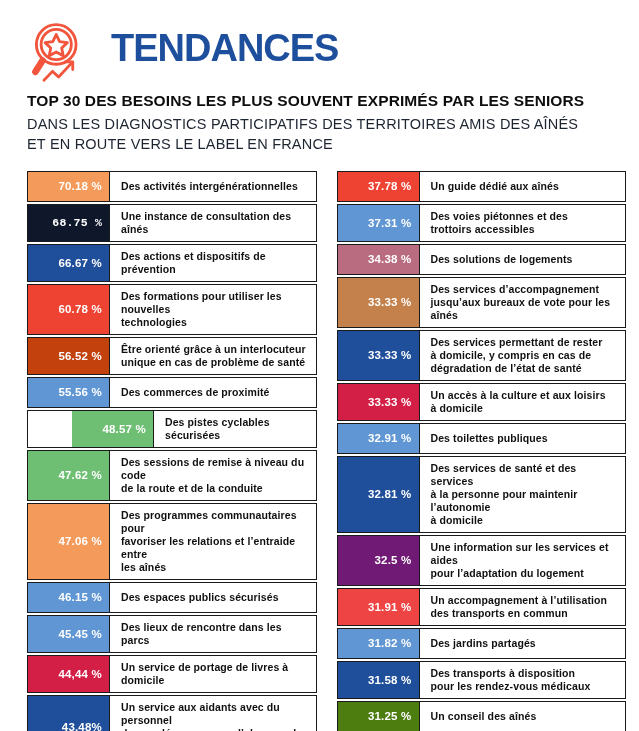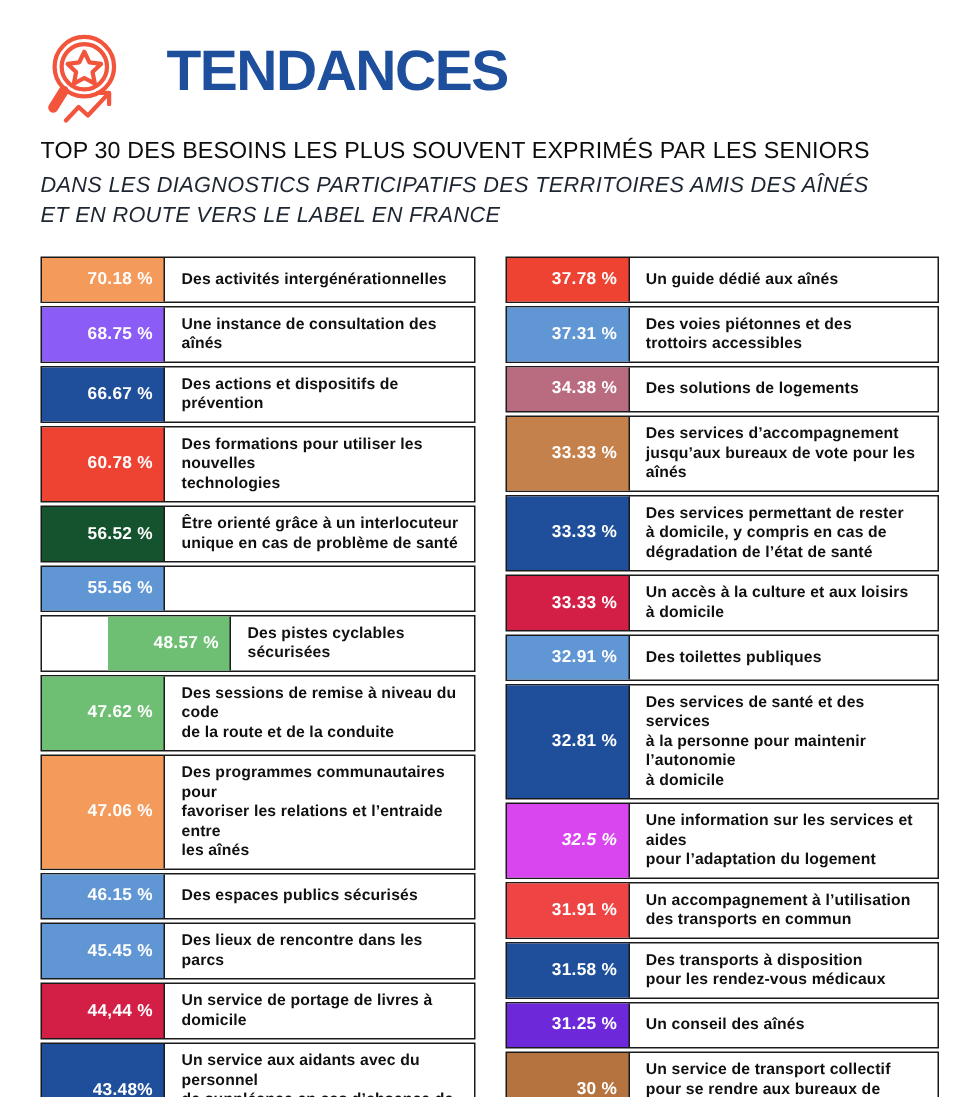--- a/index.html
+++ b/index.html
@@ -19,33 +19,32 @@
     font-size: 38px;
     font-weight: 800;
     letter-spacing: -1px;
     margin-top: -8px;
   }
 
   
   .titles { margin: 6px 0 16px 0; }
   .title {
     font-size: 15.5px;
-    font-weight: 400;
+    font-weight: 700;
     color: #0d0d0d;
     margin-bottom: 4px;
     letter-spacing: 0.1px;
   }
   .subtitle {
     font-size: 14.5px;
     font-weight: 500;
     color: #1d2531;
     line-height: 1.4;
     white-space: pre-line;
     letter-spacing: 0.2px;
-    font-style: italic;
   }
 
   
   .columns { display: flex; gap: 20px; }
   .col { flex: 1; display: flex; flex-direction: column; }
   .row {
     display: flex;
     align-items: stretch;
     border: 1.6px solid #1a1a1a;
     margin-bottom: 2px;
@@ -103,39 +102,40 @@
 ET EN ROUTE VERS LE LABEL EN FRANCE</div>
   </div>
 
   <div class="columns">
     <div class="col" id="col-left">
         <div class="row">
           <div class="pct" style="background: rgb(244, 154, 91);">70.18 %</div>
           <div class="lbl">Des activités intergénérationnelles</div>
         </div>
         <div class="row">
-          <div class="pct" style="background: #8b5cf6;">68.75 %</div>
+          <div class="pct" style="background: #0f172a; font-family: Liberation Mono, monospace;">68.75 %</div>
           <div class="lbl">Une instance de consultation des aînés</div>
         </div>
         <div class="row">
           <div class="pct" style="background: rgb(31, 79, 154);">66.67 %</div>
           <div class="lbl">Des actions et dispositifs de prévention</div>
         </div>
         <div class="row">
           <div class="pct" style="background: rgb(238, 67, 51);">60.78 %</div>
           <div class="lbl">Des formations pour utiliser les nouvelles
 technologies</div>
         </div>
         <div class="row">
-          <div class="pct" style="background: #14532d;">56.52 %</div>
+          <div class="pct" style="background: #c2410c;">56.52 %</div>
           <div class="lbl">Être orienté grâce à un interlocuteur
 unique en cas de problème de santé</div>
         </div>
         <div class="row">
           <div class="pct" style="background: rgb(95, 150, 211);">55.56 %</div>
+          <div class="lbl">Des commerces de proximité</div>
         </div>
         <div class="row">
           <div class="pct" style="background: rgb(110, 190, 115); margin-left: 44px;">48.57 %</div>
           <div class="lbl">Des pistes cyclables sécurisées</div>
         </div>
         <div class="row">
           <div class="pct" style="background: rgb(110, 190, 115);">47.62 %</div>
           <div class="lbl">Des sessions de remise à niveau du code
 de la route et de la conduite</div>
         </div>
@@ -203,36 +203,40 @@
           <div class="pct" style="background: rgb(95, 150, 211);">32.91 %</div>
           <div class="lbl">Des toilettes publiques</div>
         </div>
         <div class="row">
           <div class="pct" style="background: rgb(31, 79, 154);">32.81 %</div>
           <div class="lbl">Des services de santé et des services
 à la personne pour maintenir l’autonomie
 à domicile</div>
         </div>
         <div class="row">
-          <div class="pct" style="background: #d946ef; font-style: italic;">32.5 %</div>
+          <div class="pct" style="background: #701a75;">32.5 %</div>
           <div class="lbl">Une information sur les services et aides
 pour l’adaptation du logement</div>
         </div>
         <div class="row">
           <div class="pct" style="background: #ef4444; padding-left: 12px;">31.91 %</div>
           <div class="lbl">Un accompagnement à l’utilisation
 des transports en commun</div>
         </div>
         <div class="row">
+          <div class="pct" style="background: rgb(95, 150, 211);">31.82 %</div>
+          <div class="lbl">Des jardins partagés</div>
+        </div>
+        <div class="row">
           <div class="pct" style="background: rgb(31, 79, 154);">31.58 %</div>
           <div class="lbl">Des transports à disposition
 pour les rendez-vous médicaux</div>
         </div>
         <div class="row">
-          <div class="pct" style="background: #6d28d9;">31.25 %</div>
+          <div class="pct" style="background: #4d7c0f;">31.25 %</div>
           <div class="lbl">Un conseil des aînés</div>
         </div>
         <div class="row">
           <div class="pct" style="background: rgb(181, 116, 63);">30 %</div>
           <div class="lbl">Un service de transport collectif
 pour se rendre aux bureaux de
 vote le jour des élections</div>
         </div>
       </div>
   </div>

